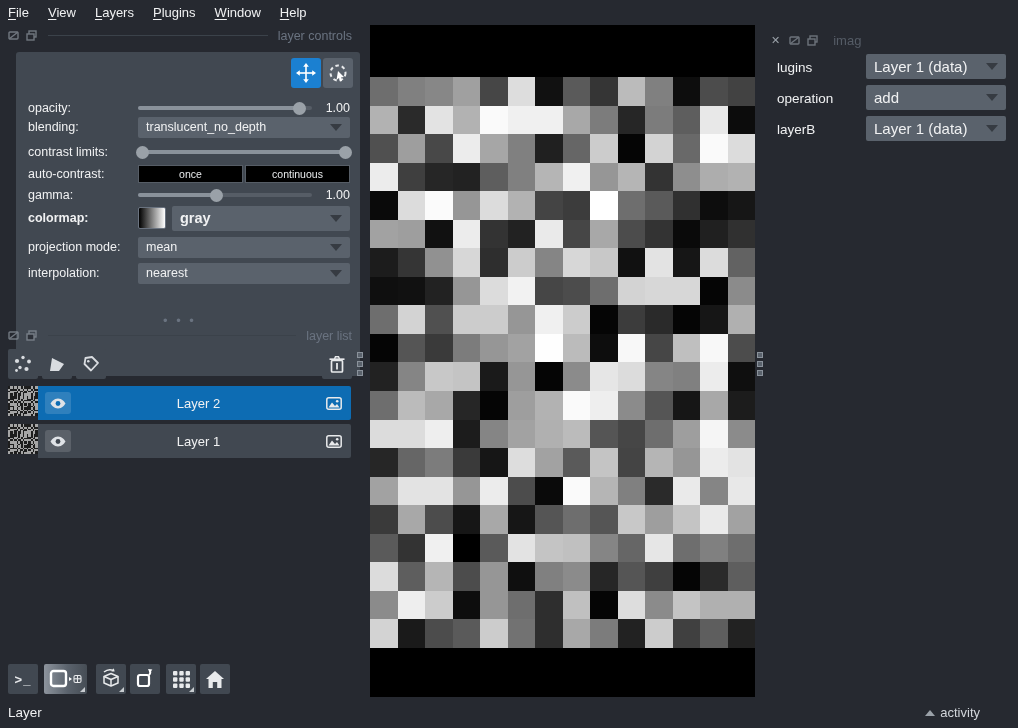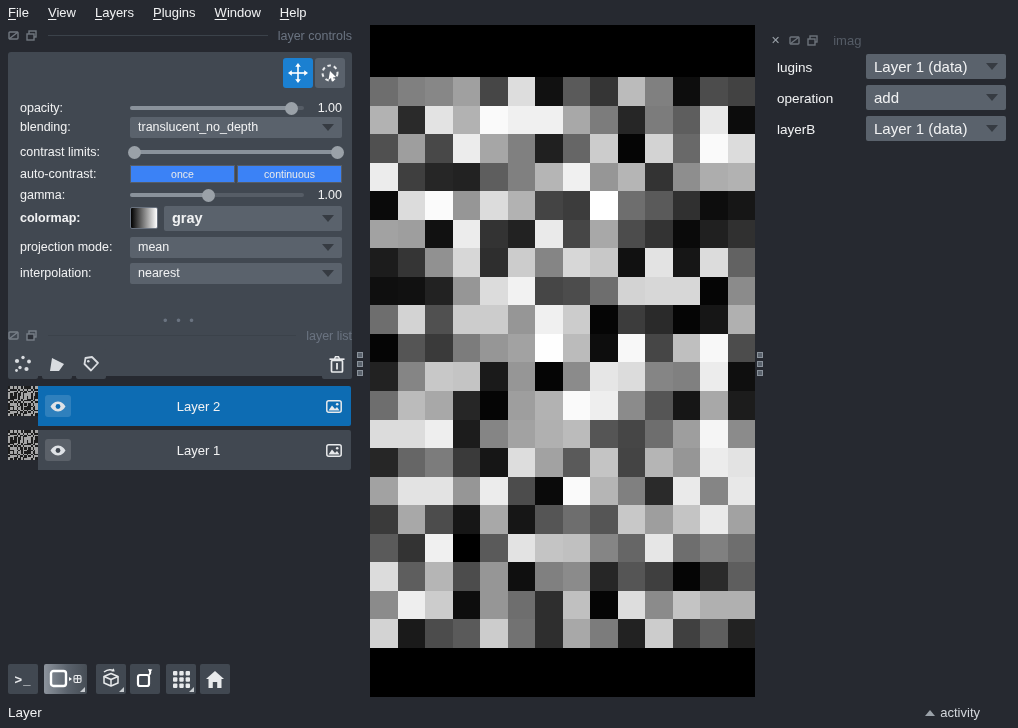--- a/index.html
+++ b/index.html
@@ -11,37 +11,37 @@
   
   #menubar{position:absolute;left:0;top:0;width:100%;height:25px;display:flex;align-items:center;padding-left:8px;box-sizing:border-box;}
   .menu-item{font-size:13px;padding:0 11px 0 0;margin-right:8px;color:#f0f1f2;cursor:default;}
   .menu-item u{text-decoration:underline;text-underline-offset:2px;}
   
   .dock-header{position:absolute;left:8px;width:344px;height:15px;display:flex;align-items:center;}
   .dock-header .hicon{width:11px;height:11px;margin-right:7px;opacity:.75;}
   .dock-header .hline{flex:1;border-top:1px solid #3b424a;margin:0 4px;}
   .dock-header .htitle{font-size:12.5px;color:#6a7380;margin-left:6px;white-space:nowrap;}
   
-  #panel-lc{position:absolute;left:8px;top:52px;width:344px;height:324px;background:#414851;border-radius:3px;}
+  #panel-lc{position:absolute;left:16px;top:52px;width:344px;height:324px;background:#414851;border-radius:3px;}
   .mode-btn{position:absolute;top:6px;width:30px;height:30px;border-radius:3px;display:flex;align-items:center;justify-content:center;}
   #btn-pan{right:39px;background:#1b80d1;}
   #btn-transform{right:7px;background:#5a626c;}
   .lc-row{position:absolute;left:12px;right:10px;height:22px;display:flex;align-items:center;}
   .lc-label{width:110px;font-size:12.5px;color:#f0f1f2;flex:none;}
   .lc-ctrl{flex:1;display:flex;align-items:center;position:relative;height:100%;}
   .slider{position:relative;flex:1;height:100%;}
   .track{position:absolute;left:0;right:0;top:50%;height:4px;margin-top:-2px;border-radius:2px;background:#565d66;}
   .fill{position:absolute;left:0;top:0;bottom:0;background:#8a929b;border-radius:2px;}
   .handle{position:absolute;top:50%;width:13px;height:13px;margin:-6.5px 0 0 -6.5px;border-radius:50%;background:#9aa1a8;}
   .sl-val{width:34px;text-align:right;font-size:12.5px;flex:none;margin-left:4px;}
   .select{flex:1;height:21px;background:#5a626c;border-radius:2px;display:flex;align-items:center;padding:0 8px;position:relative;}
   .sel-text{font-size:12.5px;color:#f0f1f2;flex:1;white-space:nowrap;overflow:hidden;}
   .sel-arrow{width:0;height:0;border-left:6px solid transparent;border-right:6px solid transparent;border-top:7px solid #363b42;margin-left:6px;flex:none;}
   .seg{flex:1;display:flex;gap:2px;height:18px;}
-  .seg-btn{flex:1;background:#3b82f6;border:1px solid #565d66;border-radius:0;font-size:10.5px;color:#e8eaec;display:flex;align-items:center;justify-content:center;}
+  .seg-btn{flex:1;background:#000000;border:1px solid #565d66;border-radius:0;font-size:10.5px;color:#e8eaec;display:flex;align-items:center;justify-content:center;}
   .cmap{width:26px;height:20px;border:1px solid #6a7380;border-radius:2px;background:linear-gradient(90deg,#000,#fff);margin-right:6px;flex:none;}
   .row-colormap{height:26px;font-weight:bold;}
   .row-colormap .select{height:25px;}
   .row-colormap .sel-text{font-size:14.5px;}
   
   #lc-rows .lc-row:nth-child(1){top:45px;}
   #lc-rows .lc-row:nth-child(2){top:64px;}
   #lc-rows .lc-row:nth-child(3){top:89px;}
   #lc-rows .lc-row:nth-child(4){top:111px;}
   #lc-rows .lc-row:nth-child(5){top:132px;}
@@ -49,21 +49,21 @@
   #lc-rows .lc-row:nth-child(7){top:184px;}
   #lc-rows .lc-row:nth-child(8){top:210px;}
   
   #divider{position:absolute;left:8px;top:316px;width:344px;text-align:center;color:#6a7380;font-size:13px;letter-spacing:3px;line-height:10px;}
   
   #ll-toolbar{position:absolute;left:8px;top:349px;width:344px;height:30px;}
   .sq-btn{position:absolute;top:0;width:30px;height:30px;background:#414851;border-radius:2px;display:flex;align-items:center;justify-content:center;}
   .vdots{position:absolute;width:7px;height:24px;display:flex;flex-direction:column;justify-content:space-between;}
   .vdots i{width:6px;height:6px;background:#5a626c;border:1px solid #8a929b;box-sizing:border-box;display:block;}
   #layers{position:absolute;left:8px;top:386px;width:343px;}
-  .layer-row{height:40px;margin-bottom:4px;display:flex;}
+  .layer-row{height:34px;margin-bottom:4px;display:flex;}
   .thumb{width:30px;height:30px;flex:none;background:
      repeating-conic-gradient(#151515 0% 25%,#d8d8d8 0% 50%) 0 0/10px 10px,
      repeating-conic-gradient(#333 0% 25%,#bbb 0% 50%) 2px 3px/7px 7px;
      background-blend-mode:difference;}
   .layer-bar{flex:1;display:flex;align-items:center;border-radius:0 2px 2px 0;}
   .layer-bar.sel{background:#0d6cb3;}
   .layer-bar.unsel{background:#414851;}
   .eye-btn{width:26px;height:22px;margin-left:7px;border-radius:3px;background:rgba(255,255,255,.14);display:flex;align-items:center;justify-content:center;flex:none;}
   .layer-name{flex:1;text-align:center;font-size:13px;color:#f0f1f2;}
   .type-icon{margin-right:9px;flex:none;display:flex;}

